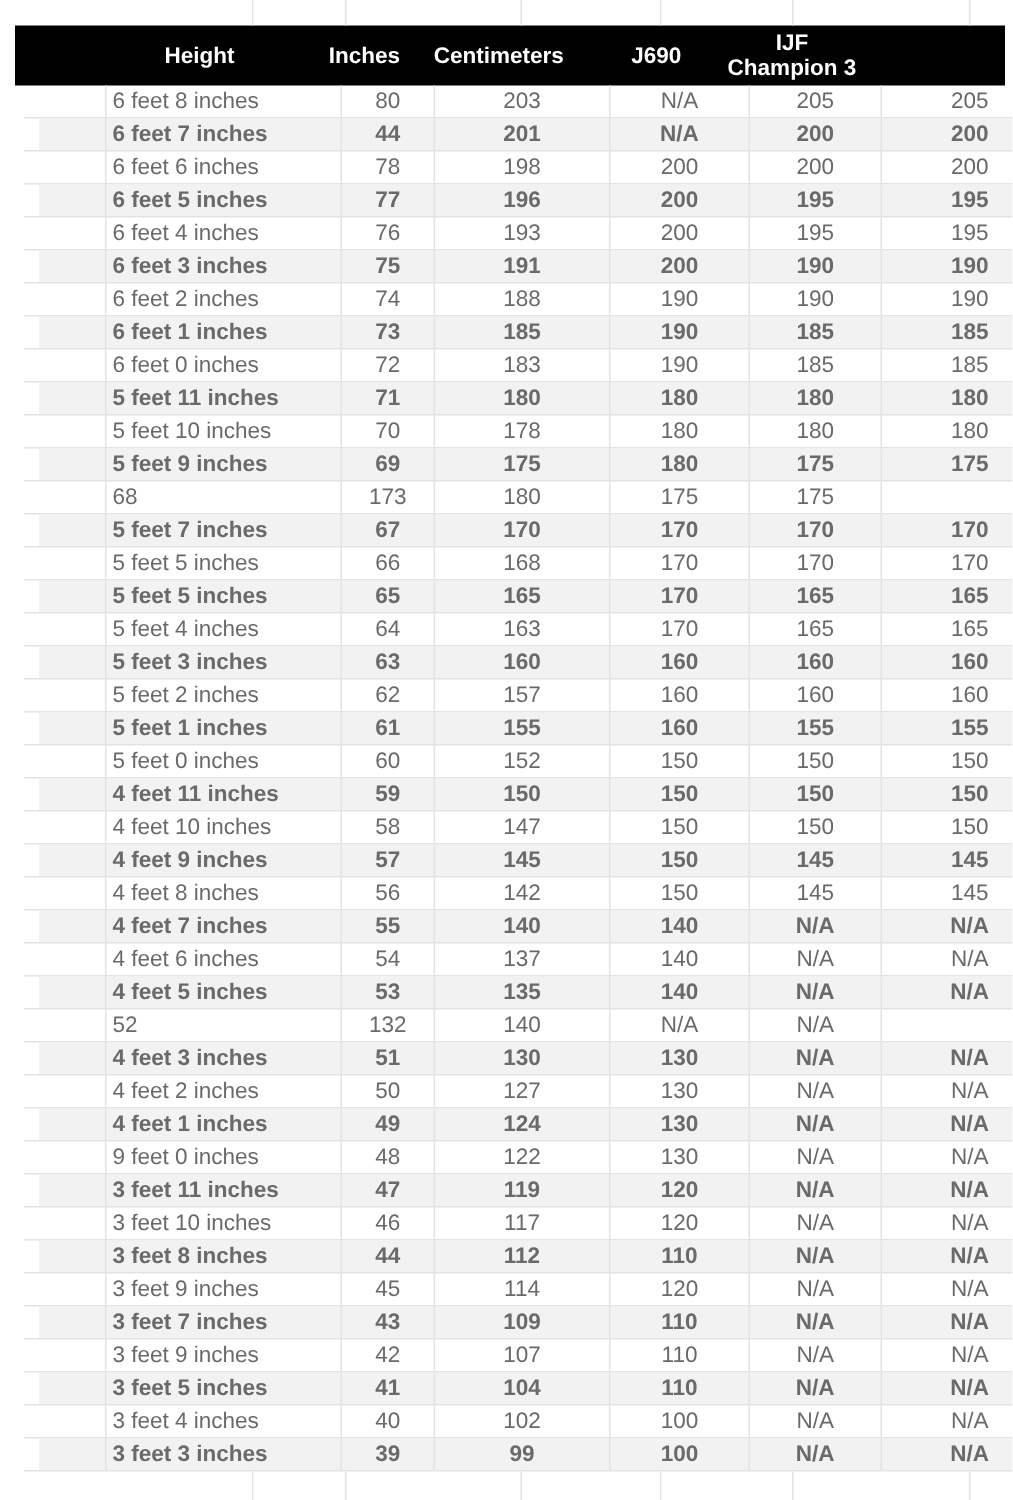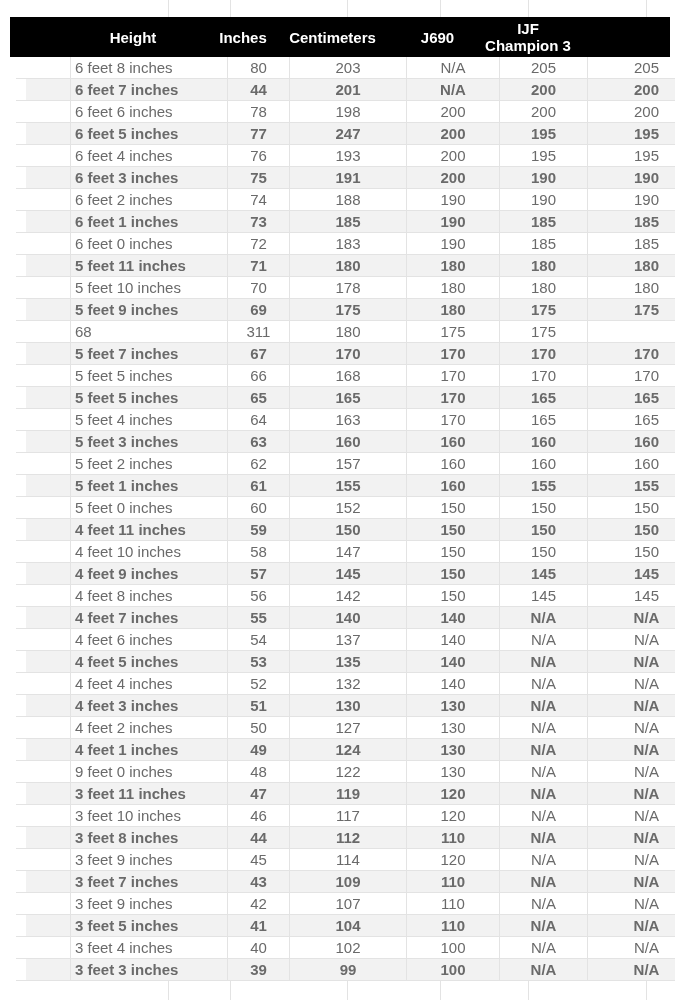--- a/index.html
+++ b/index.html
@@ -133,21 +133,21 @@
           <div class="cell">198</div>
           <div class="cell">200</div>
           <div class="cell">200</div>
           <div class="cell">200</div>
         </div>
       </div>
       <div class="row body-row alt">
         <div class="grid body-grid">
           <div class="cell">6 feet 5 inches</div>
           <div class="cell">77</div>
-          <div class="cell">247</div>
+          <div class="cell">196</div>
           <div class="cell">200</div>
           <div class="cell">195</div>
           <div class="cell">195</div>
         </div>
       </div>
       <div class="row body-row">
         <div class="grid body-grid">
           <div class="cell">6 feet 4 inches</div>
           <div class="cell">76</div>
           <div class="cell">193</div>
@@ -222,21 +222,21 @@
           <div class="cell">69</div>
           <div class="cell">175</div>
           <div class="cell">180</div>
           <div class="cell">175</div>
           <div class="cell">175</div>
         </div>
       </div>
       <div class="row body-row">
         <div class="grid body-grid">
           <div class="cell">68</div>
-          <div class="cell">311</div>
+          <div class="cell">173</div>
           <div class="cell">180</div>
           <div class="cell">175</div>
           <div class="cell">175</div>
         </div>
       </div>
       <div class="row body-row alt">
         <div class="grid body-grid">
           <div class="cell">5 feet 7 inches</div>
           <div class="cell">67</div>
           <div class="cell">170</div>
@@ -380,21 +380,20 @@
           <div class="cell">4 feet 5 inches</div>
           <div class="cell">53</div>
           <div class="cell">135</div>
           <div class="cell">140</div>
           <div class="cell">N/A</div>
           <div class="cell">N/A</div>
         </div>
       </div>
       <div class="row body-row">
         <div class="grid body-grid">
-          <div class="cell">4 feet 4 inches</div>
           <div class="cell">52</div>
           <div class="cell">132</div>
           <div class="cell">140</div>
           <div class="cell">N/A</div>
           <div class="cell">N/A</div>
         </div>
       </div>
       <div class="row body-row alt">
         <div class="grid body-grid">
           <div class="cell">4 feet 3 inches</div>

